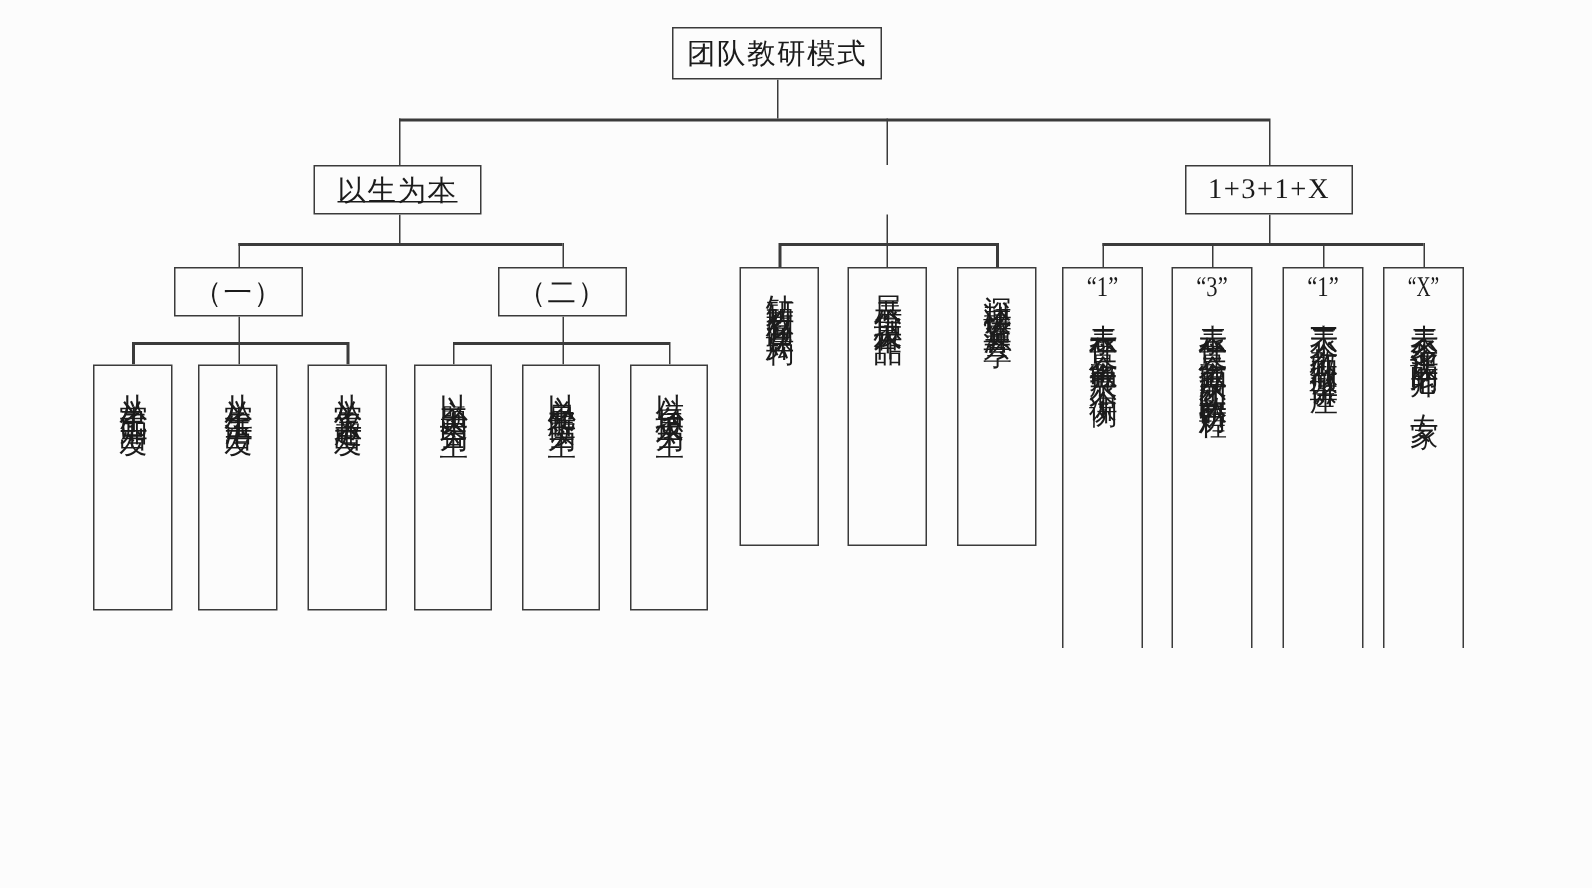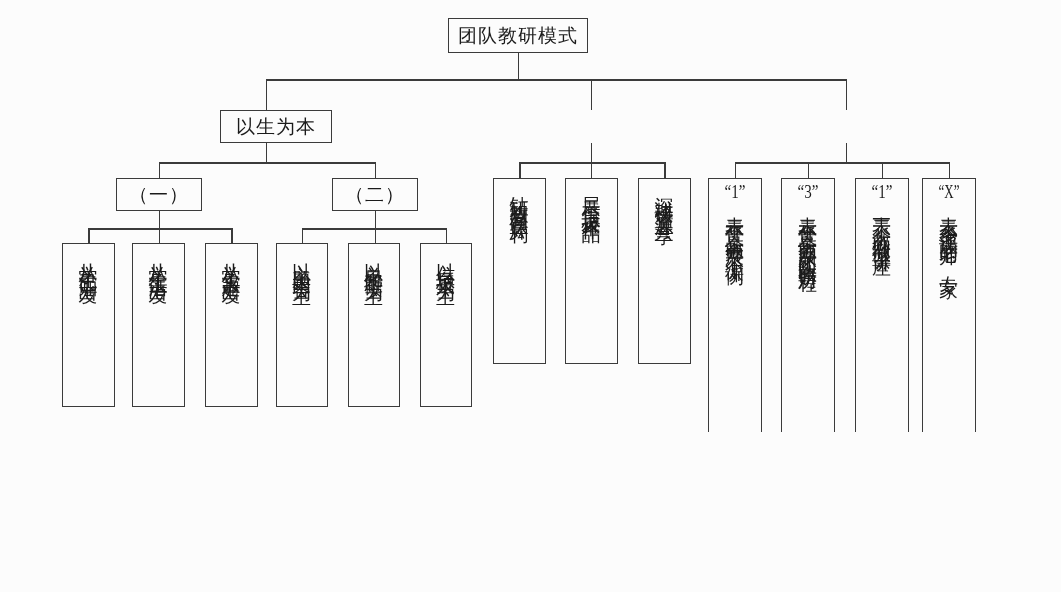--- a/index.html
+++ b/index.html
@@ -89,23 +89,24 @@
 
   <div class="vline" style="left:845.5px; top:143px; height:19px;"></div>
   <div class="hline" style="left:735px;   top:162px; width:214px;"></div>
   <div class="vline" style="left:734.5px; top:162px; height:16px;"></div>
   <div class="vline" style="left:807.5px; top:162px; height:16px;"></div>
   <div class="vline" style="left:881.5px; top:162px; height:16px;"></div>
   <div class="vline" style="left:948.5px; top:162px; height:16px;"></div>
 
   <div class="hbox" style="left:448px; top:18px; width:140px; height:35px;">团队教研模式</div>
 
-  <div class="hbox" style="left:220px; top:110px; width:112px; height:33px;">以生为本</div>
+  <div class="hbox" style="left:209px; top:110px; width:112px; height:33px;text-decoration:underline;">以生为本</div>
 
 
+  <div class="hbox" style="left:790px; top:110px; width:112px; height:33px;">1+3+1+X</div>
 
   <div class="hbox" style="left:116px; top:178px; width:86px; height:33px;">（一）</div>
 
   <div class="hbox" style="left:332px; top:178px; width:86px; height:33px;">（二）</div>
 
   <div class="vbox" style="left:62px; top:243px; width:53px; height:164px;">
     <span class="vtext">从学生已知出发</span>
   </div>
   <div class="vbox" style="left:132px; top:243px; width:53px; height:164px;">
     <span class="vtext">从学生生活出发</span>

